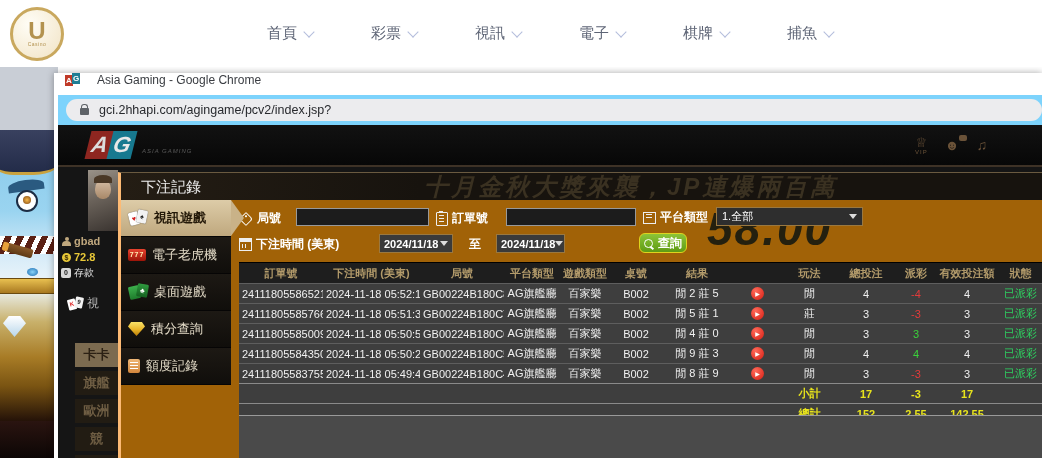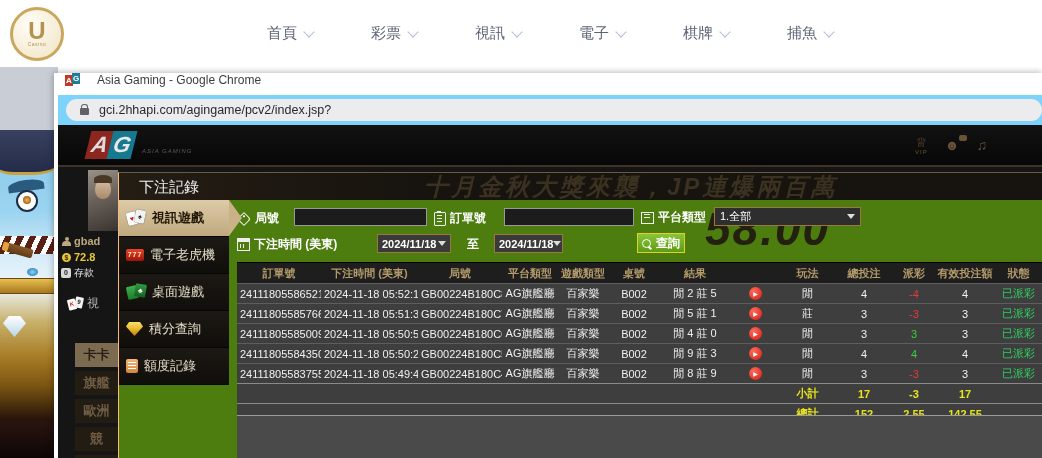--- a/index.html
+++ b/index.html
@@ -81,21 +81,21 @@
   .u-depicon::after{content:'0';display:block;color:#222;font-size:7px;line-height:10px;text-align:center;font-weight:bold}
   .ic-k9{position:relative;width:16px;height:14px;flex:0 0 auto}
   .ic-k9 .c1{position:absolute;left:0;top:2px;width:8px;height:11px;background:#fff;border-radius:1px;transform:rotate(-14deg)}
   .ic-k9 .c1::after{content:'K';color:#d22;font-size:6px;font-weight:bold;display:block;text-align:center;line-height:11px}
   .ic-k9 .c2{position:absolute;left:7px;top:0;width:8px;height:11px;background:#f2f2f2;border-radius:1px;transform:rotate(12deg)}
   .ic-k9 .c2::after{content:'9';color:#222;font-size:6px;font-weight:bold;display:block;text-align:center;line-height:11px}
   .site-menu{position:absolute;top:176px;left:0;right:0}
   .sm-item{margin-left:17px;width:43px;height:24px;margin-bottom:4px;background:#221c13;color:#6e5d43;font-size:13px;font-weight:bold;display:flex;align-items:center;justify-content:center;overflow:hidden;cursor:pointer}
   .sm-item.hl{background:#7c6b50;color:#2c2114}
   
-  .record-panel{position:absolute;left:60px;top:47px;right:0;bottom:0;background:#4d7c0f;border-top:1px solid #6a5a40;border-left:1px solid #fdba74;z-index:2}
+  .record-panel{position:absolute;left:60px;top:47px;right:0;bottom:0;background:#a16207;border-top:1px solid #6a5a40;border-left:3px solid #fdba74;z-index:2}
   .panel-title{height:27px;line-height:27px;padding-left:20px;font-size:15px;color:#eeeeee;position:relative;z-index:4;background:linear-gradient(90deg,#241d14,#17130e 300px)}
   .panel-body{position:absolute;top:27px;left:0;right:0;bottom:0;display:flex}
   .panel-sidebar{width:110px;flex:0 0 auto}
   .side-item{height:36px;border-bottom:1px solid #060505;background:linear-gradient(#1d1914,#100e0b);display:flex;align-items:center;gap:6px;padding-left:7px;color:#e4dcc8;font-size:13px;position:relative;cursor:pointer}
   .side-item.active{background:linear-gradient(#ddcca8,#bfa87e);color:#231808;font-weight:bold;z-index:5}
   .side-item.active::after{content:'';position:absolute;right:-13px;top:0;border-left:13px solid #c9b288;border-top:18px solid transparent;border-bottom:18px solid transparent}
   .ic-cards{position:relative;width:20px;height:17px;flex:0 0 auto}
   .ic-cards .c1{position:absolute;left:1px;top:2px;width:10px;height:13px;background:#fff;border-radius:1.5px;transform:rotate(-14deg);box-shadow:0 0 1px rgba(0,0,0,.7)}
   .ic-cards .c1::after{content:'♥';color:#d42020;font-size:7px;display:block;text-align:center;line-height:13px}
   .ic-cards .c2{position:absolute;left:9px;top:0;width:10px;height:13px;background:#f2f2f2;border-radius:1.5px;transform:rotate(12deg);box-shadow:0 0 1px rgba(0,0,0,.7)}
@@ -115,21 +115,21 @@
   .ghost-num{position:absolute;left:468px;top:2px;font-size:46px;font-weight:bold;font-style:italic;color:#24200f;z-index:1;letter-spacing:2px}
   .f-label{position:absolute;display:flex;align-items:center;gap:4px;color:#fff;font-size:12px;font-weight:bold;z-index:2;white-space:nowrap}
   .fl-round{left:2px;top:10px}.fl-order{left:197px;top:10px}.fl-platform{left:404px;top:9px}.fl-time{left:0;top:36px}.fl-to{left:230px;top:36px}
   .f-input{position:absolute;height:18px;background:#1c1c1c;border:1px solid #999;z-index:2;color:#eee;font-size:11px;padding:0 3px;box-sizing:border-box;outline:none}
   .fi-round{left:57px;top:8px;width:133px}.fi-order{left:267px;top:8px;width:130px}
   .f-select{position:absolute;height:19px;background:#2e2e2e;border:1px solid #9a7840;display:flex;align-items:center;justify-content:space-between;padding:0 5px;color:#fff;font-size:11px;z-index:2;box-sizing:border-box;cursor:pointer}
   .fs-platform{left:477px;top:7px;width:147px}
   .f-date{position:absolute;height:19px;background:#3a3a3a;border:1px solid #9a7840;display:flex;align-items:center;justify-content:space-between;padding:0 4px;color:#fff;font-size:11px;font-weight:bold;z-index:2;box-sizing:border-box;cursor:pointer}
   .fd-from{left:140px;top:34px;width:74px}.fd-to{left:257px;top:34px;width:69px}
   .tri{width:0;height:0;border-left:4px solid transparent;border-right:4px solid transparent;border-top:5px solid #ddd}
-  .search-btn{position:absolute;left:400px;top:33px;width:48px;height:20px;display:flex;align-items:center;justify-content:center;gap:3px;background:linear-gradient(#8cc438,#5f9c14);border:1px solid #ded41e;color:#fff;font-size:12px;font-weight:bold;z-index:2;border-radius:0;box-sizing:border-box;cursor:pointer}
+  .search-btn{position:absolute;left:400px;top:33px;width:48px;height:20px;display:flex;align-items:center;justify-content:center;gap:3px;background:linear-gradient(#8cc438,#5f9c14);border:1px solid #ded41e;color:#fff;font-size:12px;font-weight:bold;z-index:2;border-radius:6px;box-sizing:border-box;cursor:pointer}
   .ic-tag{width:8px;height:8px;border:1.5px solid #fff;border-radius:1px 3px 1px 1px;transform:rotate(45deg);position:relative;flex:0 0 auto;margin-right:2px}
   .ic-tag::after{content:'';position:absolute;left:1px;top:1px;width:2px;height:2px;border-radius:50%;background:#fff}
   .ic-clip{width:10px;height:12px;border:1px solid #eee;border-radius:1px;position:relative;flex:0 0 auto}
   .ic-clip::before{content:'';position:absolute;left:2px;top:-2px;width:4px;height:2px;background:#eee}
   .ic-clip::after{content:'';position:absolute;left:1.5px;top:2px;width:5px;height:7px;background:repeating-linear-gradient(180deg,#eee 0 1px,transparent 1px 3px)}
   .ic-list{width:11px;height:10px;border:1px solid #eee;position:relative;flex:0 0 auto}
   .ic-list::after{content:'';position:absolute;left:1.5px;top:1.5px;width:6px;height:6px;background:repeating-linear-gradient(180deg,#eee 0 1px,transparent 1px 3px)}
   .ic-cal{width:11px;height:11px;border:1px solid #eee;position:relative;flex:0 0 auto}
   .ic-cal::before{content:'';position:absolute;left:0;top:0;width:100%;height:2.5px;background:#eee}
   .ic-cal::after{content:'';position:absolute;left:1.5px;top:4.5px;width:6px;height:4px;background:repeating-linear-gradient(90deg,#eee 0 1px,transparent 1px 3px)}

